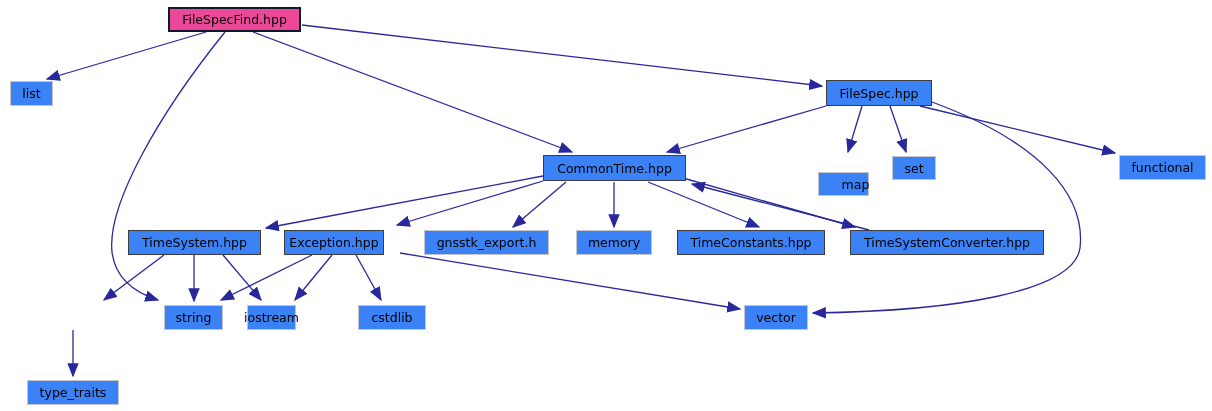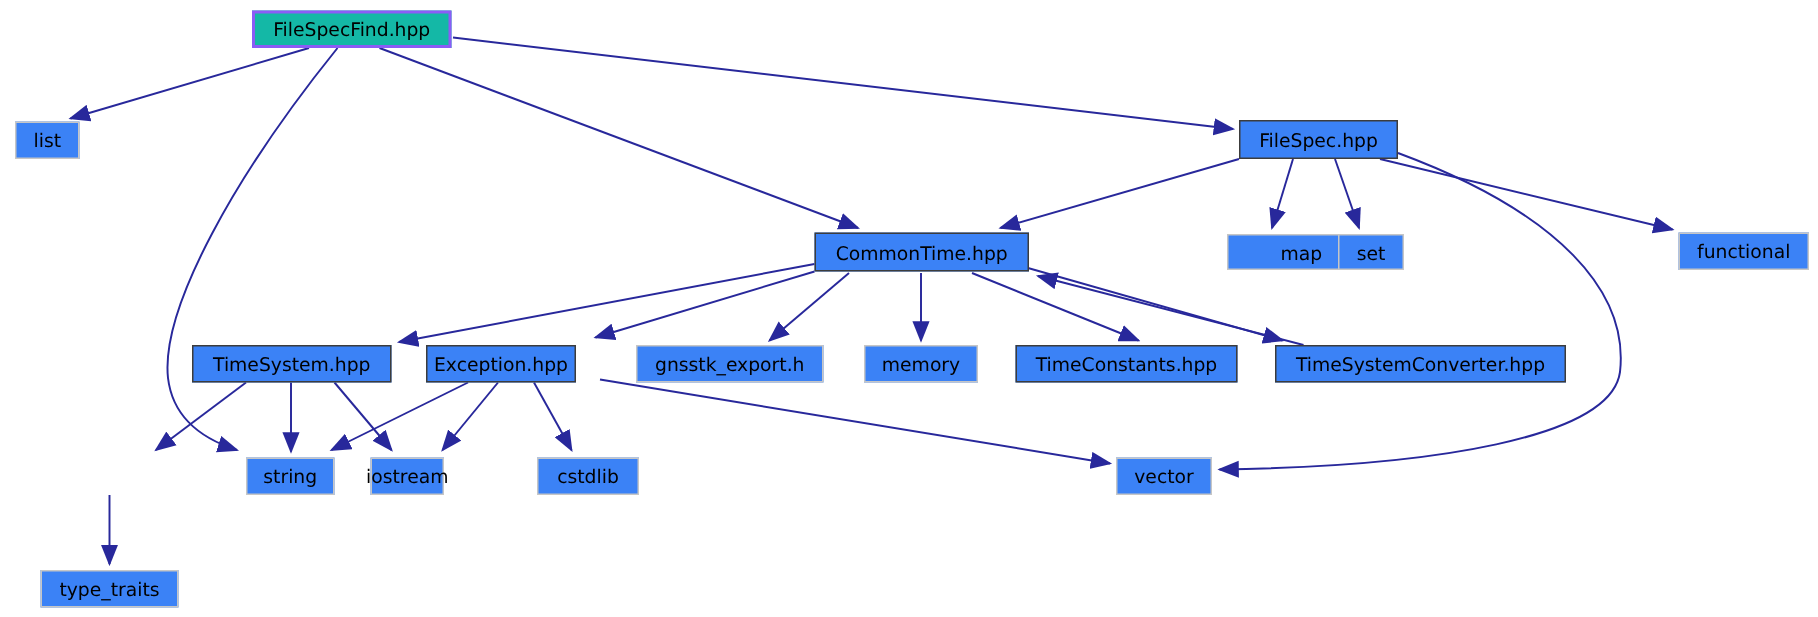--- a/index.html
+++ b/index.html
@@ -15,21 +15,21 @@
     position:absolute;
     display:flex;align-items:center;justify-content:center;
     box-sizing:border-box;
     background:#3b82f6;
     font-size:12.5px;color:#000000;
     white-space:nowrap;
     padding:0 4px;
   }
   .node.project{border:1.4px solid #3c3c3c;}
   .node.system{border:1px solid #c6c6c6;}
-  .node.root{background:#14b8a6;border:2px solid #8b5cf6;}
+  .node.root{background:#ec4899;border:2px solid #0f172a;}
   .edge{fill:none;stroke:#28289b;stroke-width:1.3px;}
 </style>
 </head>
 <body>
 
 <div id="canvas">
 
   <svg id="edges" viewBox="0 0 1212 411" xmlns="http://www.w3.org/2000/svg">
     <defs>
       <marker id="arrow" viewBox="0 0 10 8" refX="9" refY="4" markerWidth="11" markerHeight="9" orient="auto">
@@ -59,21 +59,21 @@
     <path class="edge" d="M332,255 L295,300" marker-end="url(#arrow)"></path>
     <path class="edge" d="M356,255 L381,300" marker-end="url(#arrow)"></path>
     <path class="edge" d="M400,253 L740,309" marker-end="url(#arrow)"></path>
     <path class="edge" d="M73,330 L73,376" marker-end="url(#arrow)"></path>
   </svg>
 
   <div class="node root" style="left:168px;top:7px;width:133px;height:25px;">FileSpecFind.hpp</div>
   <div class="node system" style="left:10px;top:81px;width:43px;height:25px;">list</div>
   <div class="node project" style="left:826px;top:80px;width:106px;height:26px;">FileSpec.hpp</div>
   <div class="node project" style="left:543px;top:155px;width:143px;height:26px;">CommonTime.hpp</div>
-  <div class="node system" style="left:818px;top:156px;width:75px;height:24px;padding-left:28px;">map</div>
+  <div class="node system" style="left:818px;top:172px;width:51px;height:24px;padding-left:28px;">map</div>
   <div class="node system" style="left:892px;top:156px;width:44px;height:24px;">set</div>
   <div class="node system" style="left:1119px;top:155px;width:87px;height:25px;">functional</div>
   <div class="node project" style="left:128px;top:230px;width:133px;height:25px;">TimeSystem.hpp</div>
   <div class="node project" style="left:284px;top:230px;width:100px;height:25px;">Exception.hpp</div>
   <div class="node system" style="left:424px;top:230px;width:125px;height:25px;">gnsstk_export.h</div>
   <div class="node system" style="left:576px;top:230px;width:76px;height:25px;">memory</div>
   <div class="node project" style="left:850px;top:230px;width:194px;height:25px;">TimeSystemConverter.hpp</div>
   <div class="node project" style="left:677px;top:230px;width:148px;height:25px;">TimeConstants.hpp</div>
   <div class="node system" style="left:164px;top:305px;width:59px;height:25px;">string</div>
   <div class="node system" style="left:247px;top:305px;width:49px;height:25px;">iostream</div>

